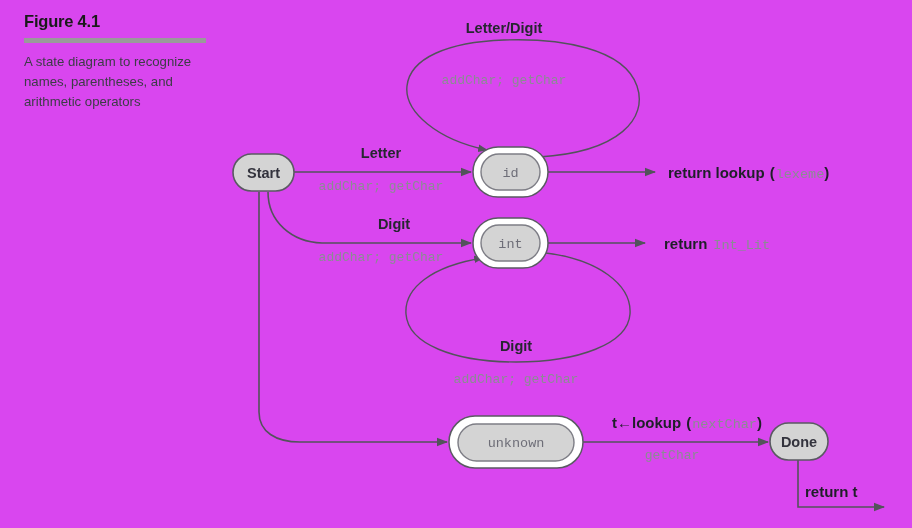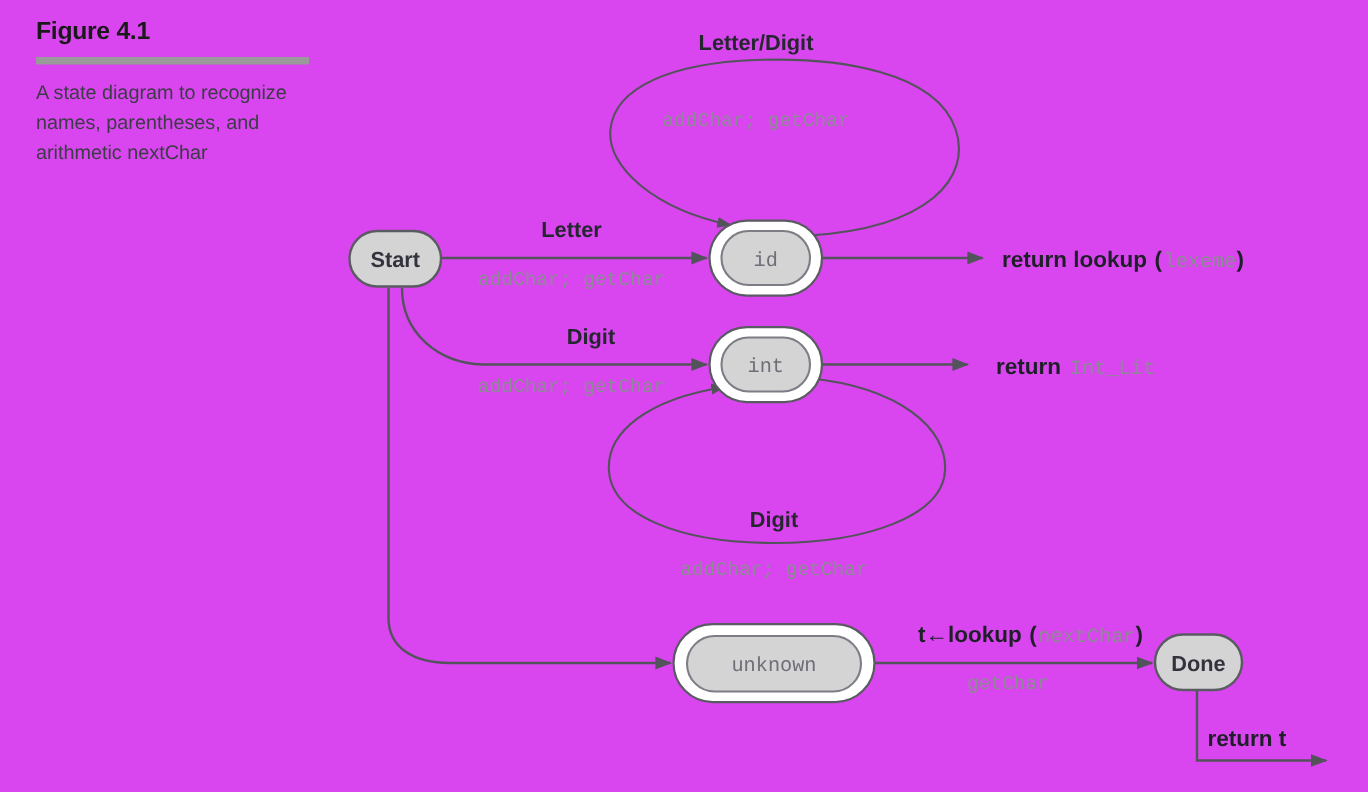--- a/index.html
+++ b/index.html
@@ -116,21 +116,21 @@
   .anchor-start { text-anchor: start; }
 </style>
 </head>
 <body>
 
 <div id="page">
 
   <div id="caption-block">
     <div id="figure-number">Figure 4.1</div>
     <div id="caption-rule"></div>
-    <div id="figure-caption">A state diagram to recognize names, parentheses, and arithmetic nextChar</div>
+    <div id="figure-caption">A state diagram to recognize names, parentheses, and arithmetic operators</div>
   </div>
 
   <svg id="diagram" width="912" height="528" viewBox="0 0 912 528">
     <defs>
       <marker id="arrow" viewBox="0 0 10 10" refX="9" refY="5" markerWidth="7" markerHeight="7" orient="auto-start-reverse">
         <path d="M 0 1.2 L 10 5 L 0 8.8 z" fill="#53535b"></path>
       </marker>
       <marker id="arrowsm" viewBox="0 0 10 10" refX="9" refY="5" markerWidth="6.5" markerHeight="6.5" orient="auto-start-reverse">
         <path d="M 0 1.4 L 10 5 L 0 8.6 z" fill="#53535b"></path>
       </marker>

